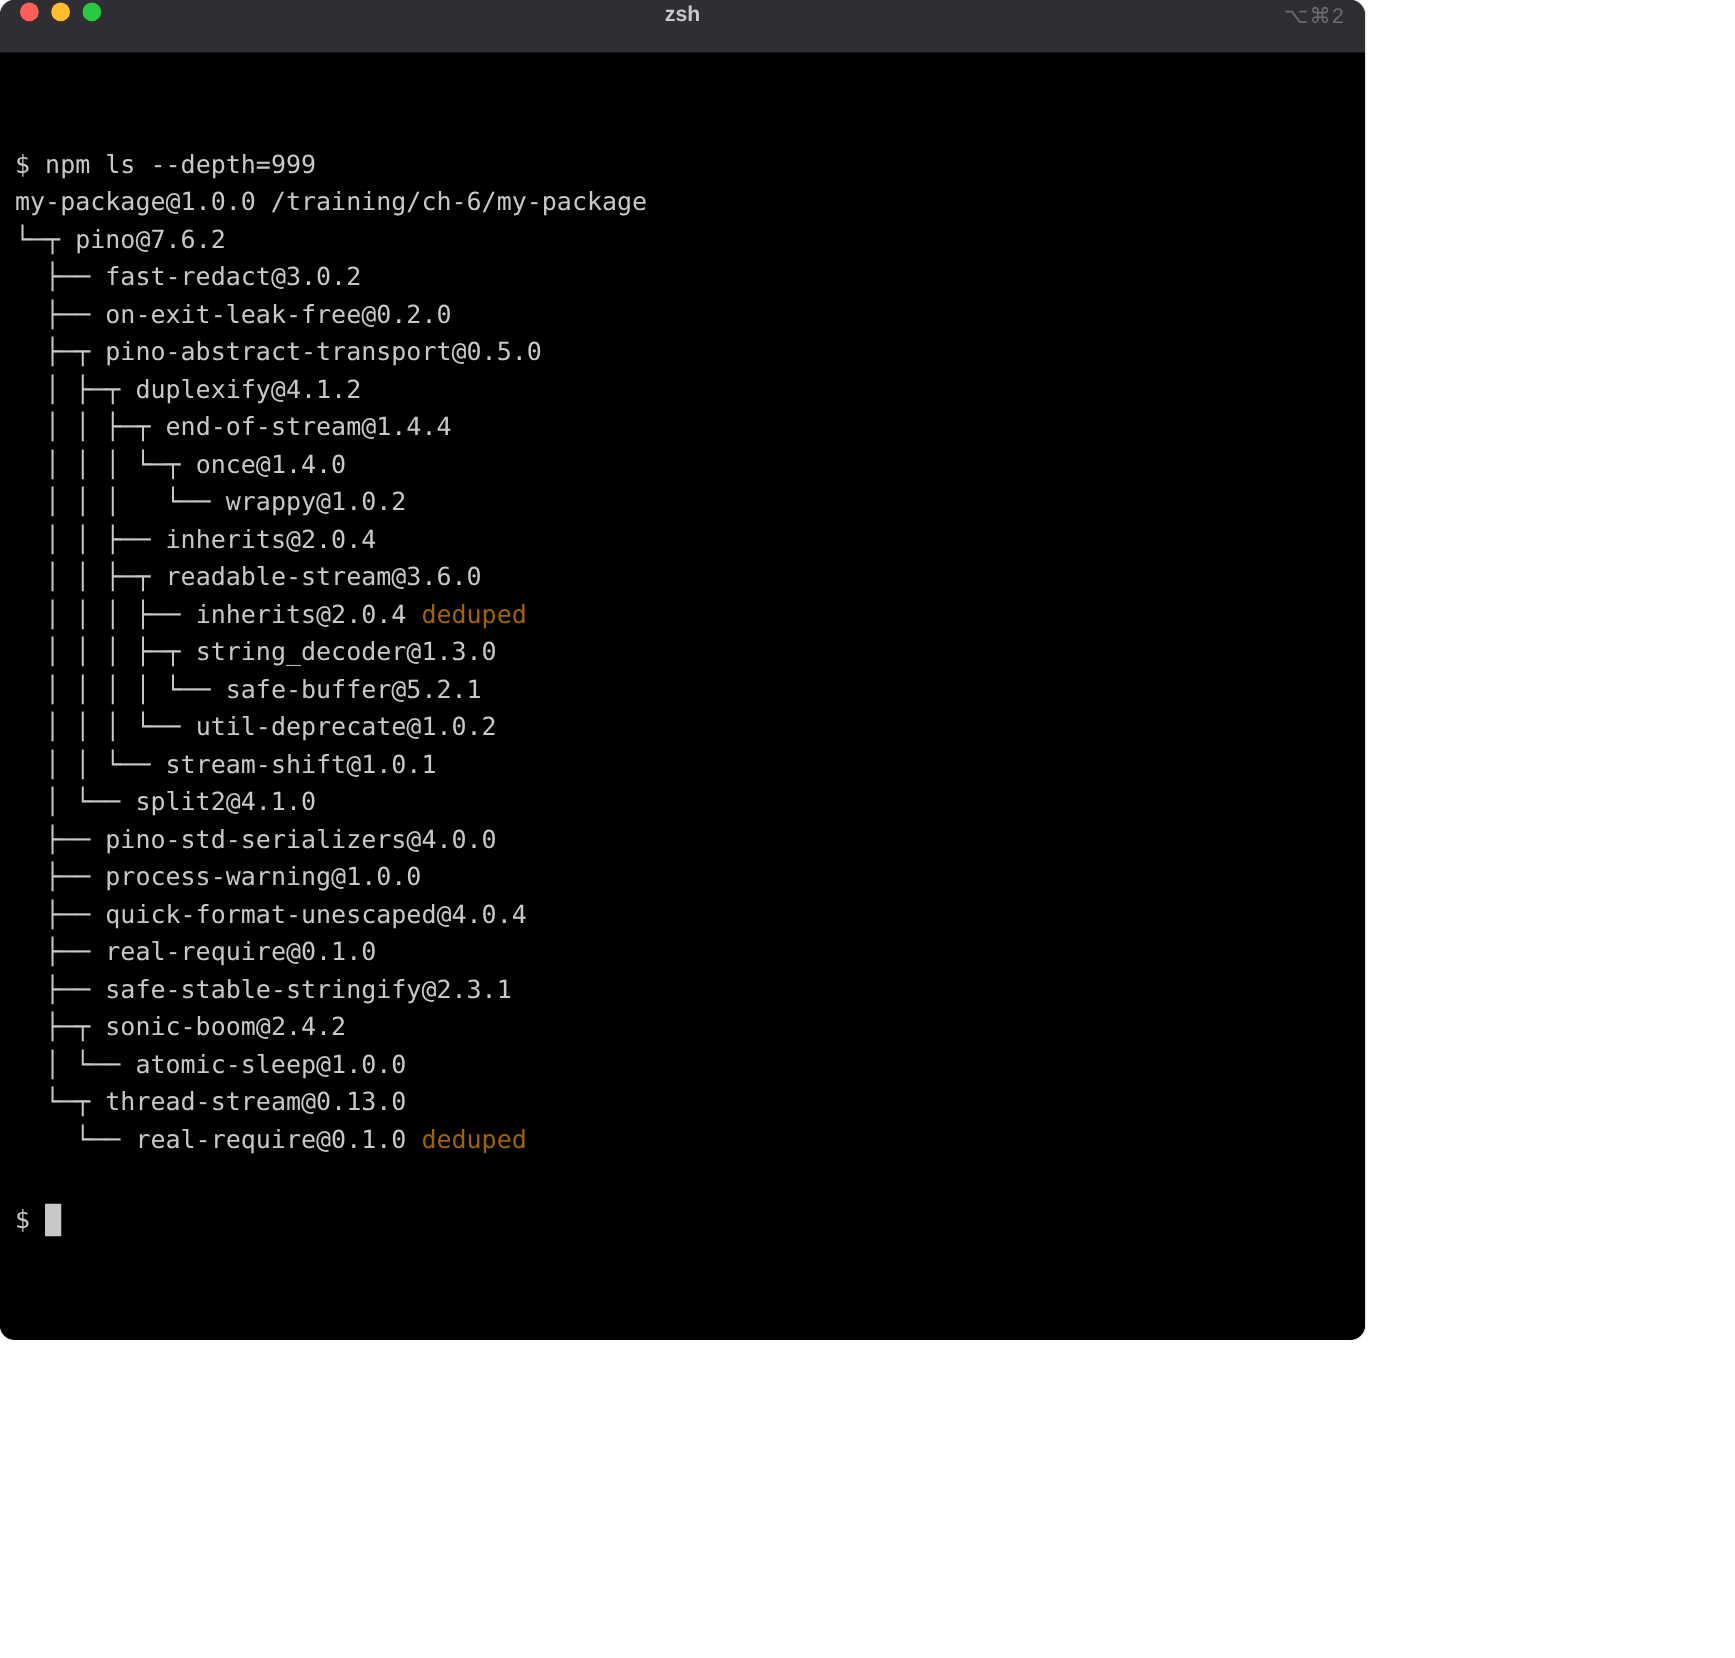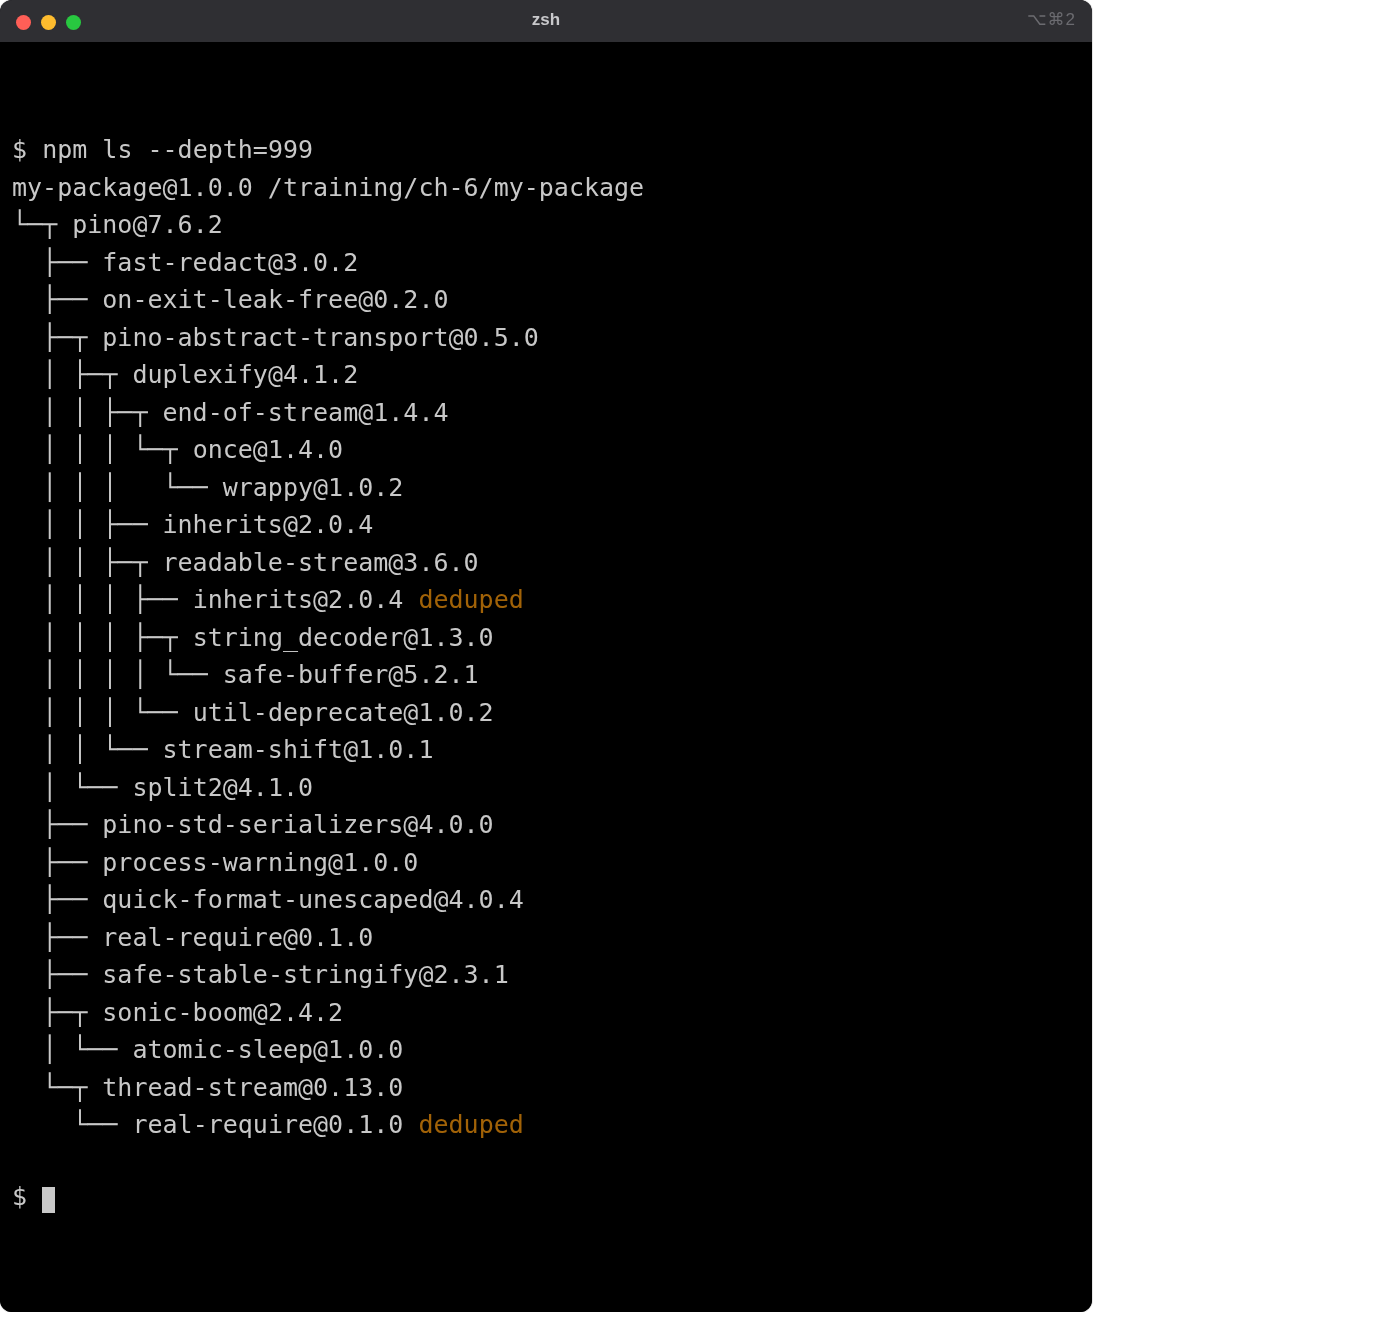--- a/index.html
+++ b/index.html
@@ -15,23 +15,23 @@
       background: #000000;
       border-radius: 12px;
       overflow: hidden;
       margin: 0;
       box-shadow: 0 0 0 1px rgba(0,0,0,0.1);
     }
     .titlebar {
       height: 42px;
       background: #2f2f33;
       display: flex;
-      align-items: flex-end;
+      align-items: flex-start;
       position: relative;
-      padding: 12px 16px;
+      padding: 2px 16px;
     }
     .traffic-lights {
       display: flex;
       gap: 10px;
       align-items: center;
     }
     .light {
       width: 15px;
       height: 15px;
       border-radius: 50%;
@@ -52,21 +52,21 @@
       margin-left: auto;
       color: #6b6b70;
       font-size: 17px;
       font-family: -apple-system, BlinkMacSystemFont, "Segoe UI", sans-serif;
       letter-spacing: 1px;
     }
     .terminal-body {
       background: #000000;
       color: #c8c8c8;
       padding: 14px 12px 22px 12px;
-      font-size: 25px;
+      font-size: 20px;
       line-height: 1.5;
       white-space: pre;
       min-height: 1016px;
     }
     .line { display: block; }
     .prompt { color: #c8c8c8; }
     .deduped { color: #a16207; }
     .cursor {
       display: inline-block;
       width: 13px;

